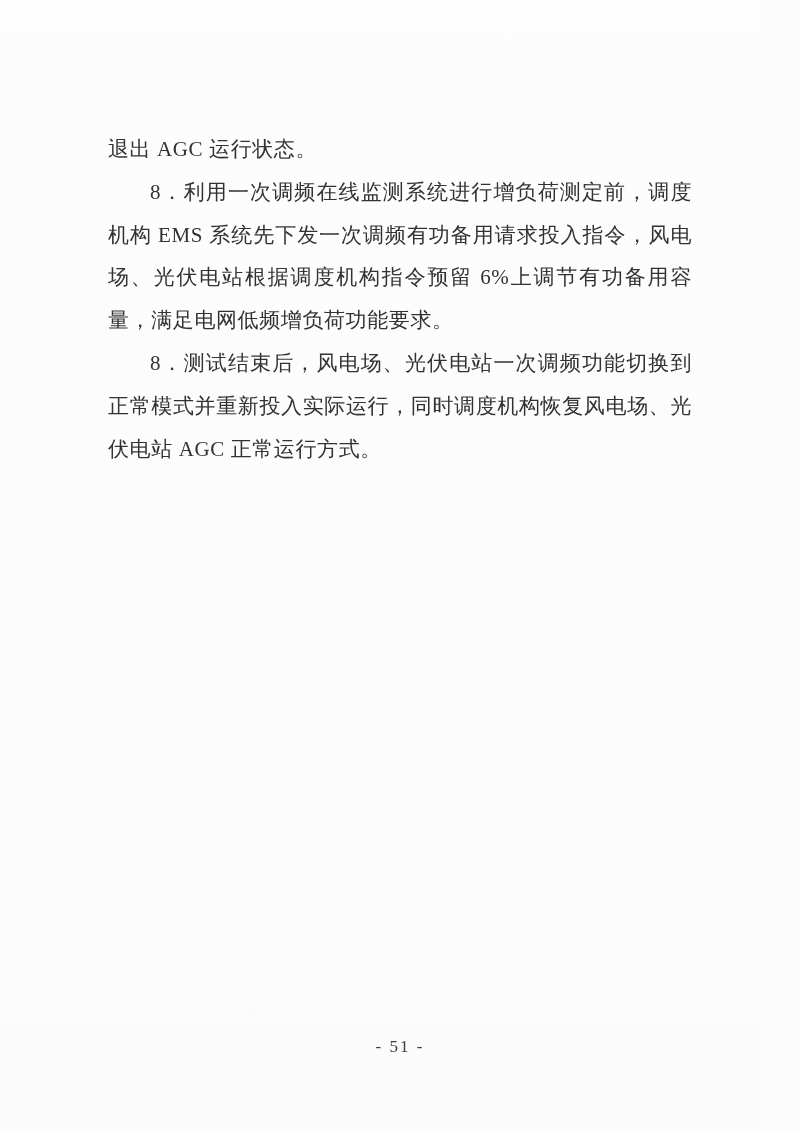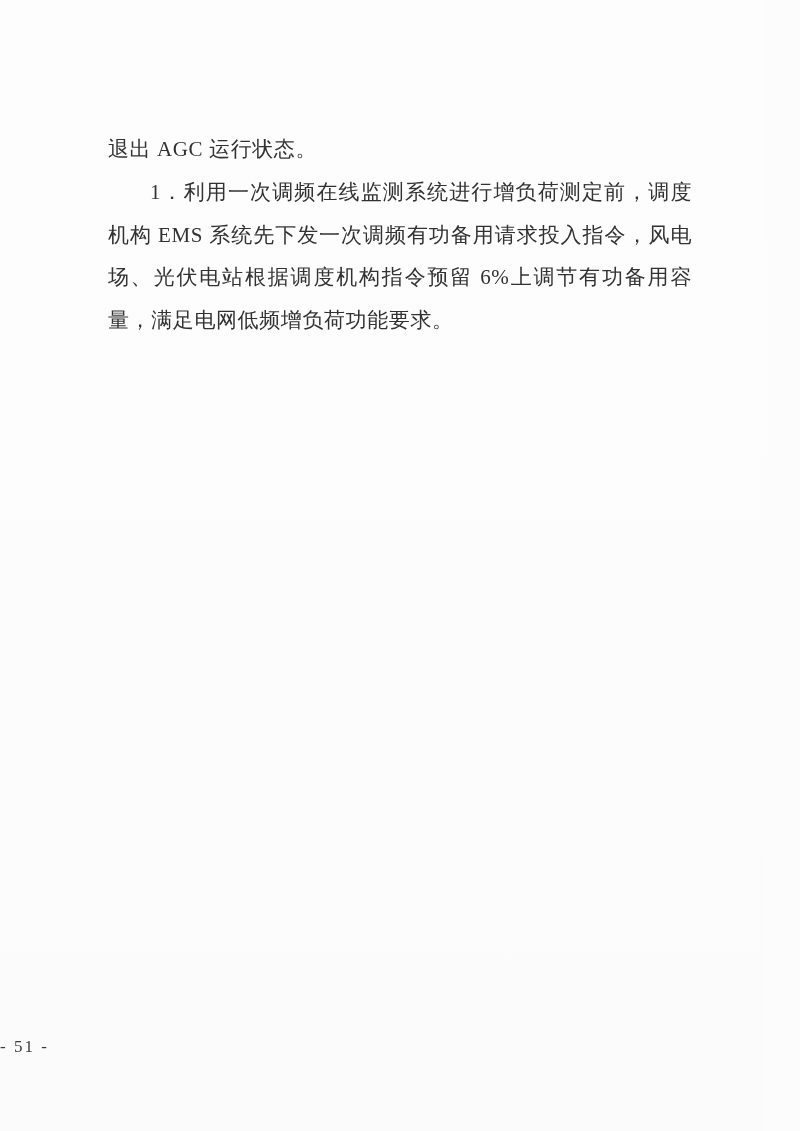--- a/index.html
+++ b/index.html
@@ -39,27 +39,29 @@
     word-break: break-all;
   }
   .body-text p.indent {
     text-indent: 2em;
   }
   .footer {
     position: absolute;
     left: 0;
     top: 1037px;
     width: 800px;
+    text-align: center;
     font-size: 17px;
     letter-spacing: 2px;
     color: #3c3c3c;
   }
 </style>
 </head>
 <body>
 
 <div class="page">
   <div class="body-text">
     <p>退出 AGC 运行状态。</p>
-    <p class="indent">1．利用一次调频在线监测系统进行增负荷测定前，调度机构 EMS 系统先下发一次调频有功备用请求投入指令，风电场、光伏电站根据调度机构指令预留 6%上调节有功备用容量，满足电网低频增负荷功能要求。</p>
+    <p class="indent">8．利用一次调频在线监测系统进行增负荷测定前，调度机构 EMS 系统先下发一次调频有功备用请求投入指令，风电场、光伏电站根据调度机构指令预留 6%上调节有功备用容量，满足电网低频增负荷功能要求。</p>
+    <p class="indent">8．测试结束后，风电场、光伏电站一次调频功能切换到正常模式并重新投入实际运行，同时调度机构恢复风电场、光伏电站 AGC 正常运行方式。</p>
   </div>
   <div class="footer">- 51 -</div>
 </div>
 
 </body></html>

